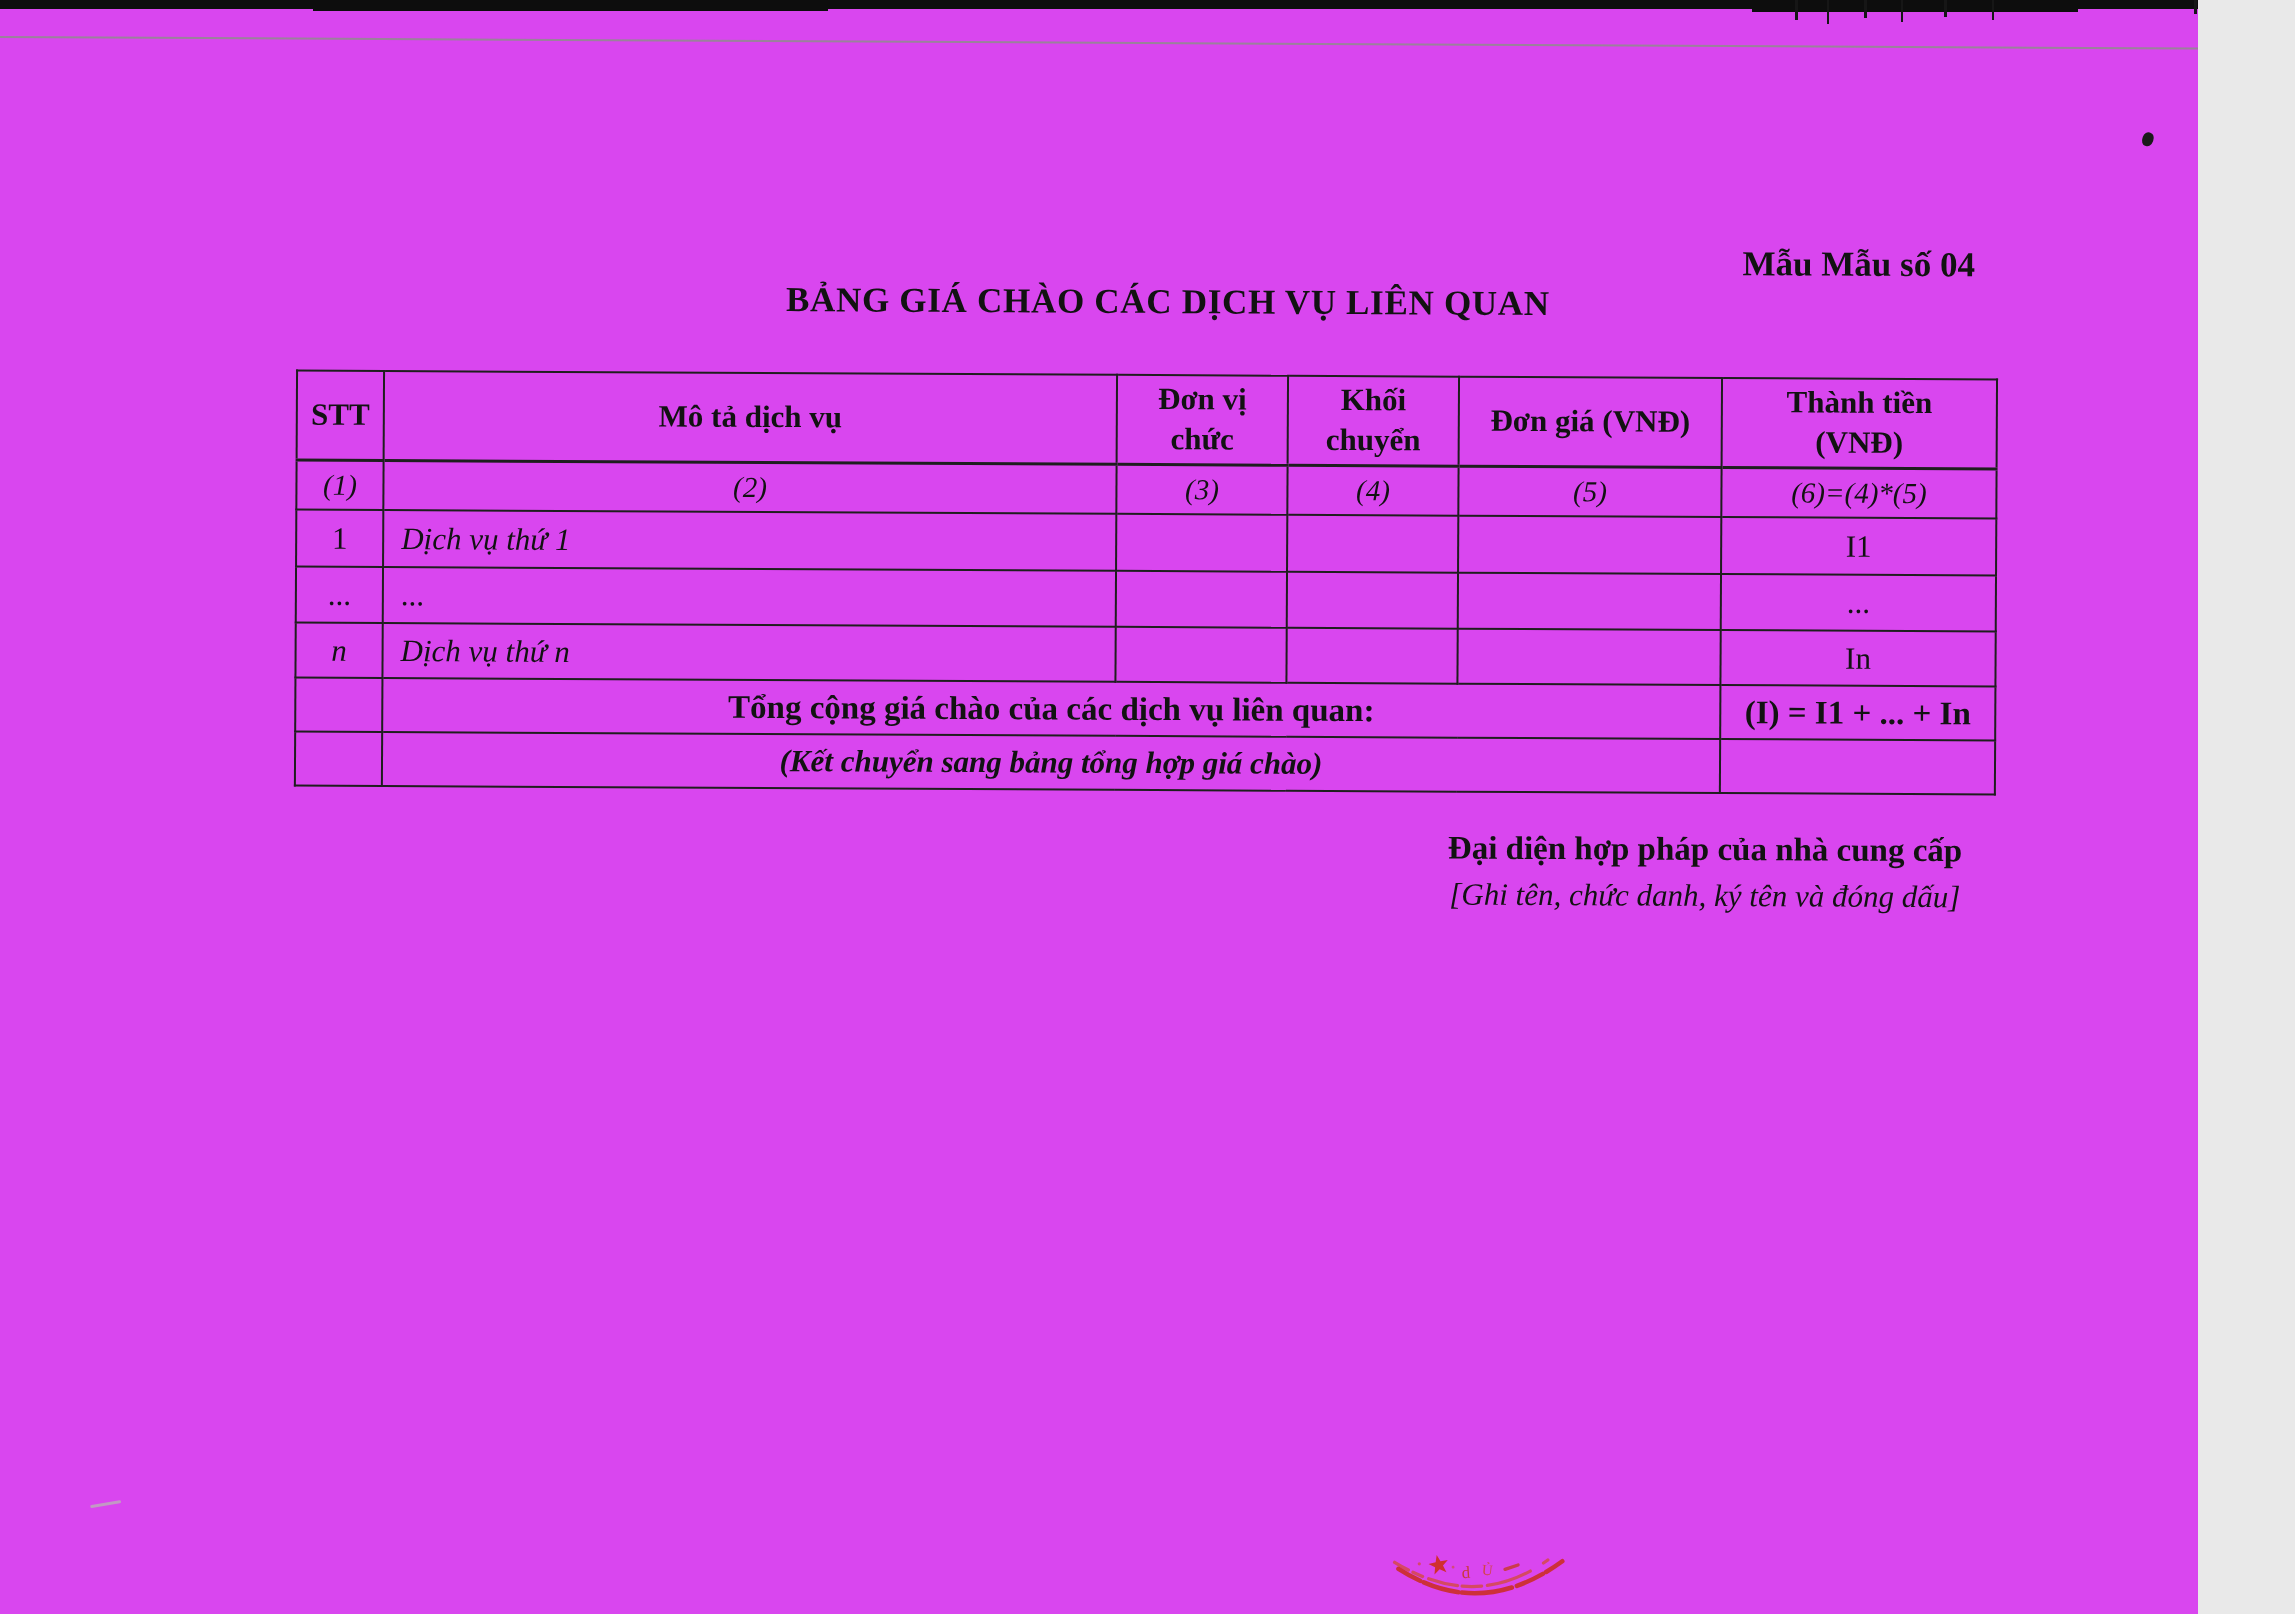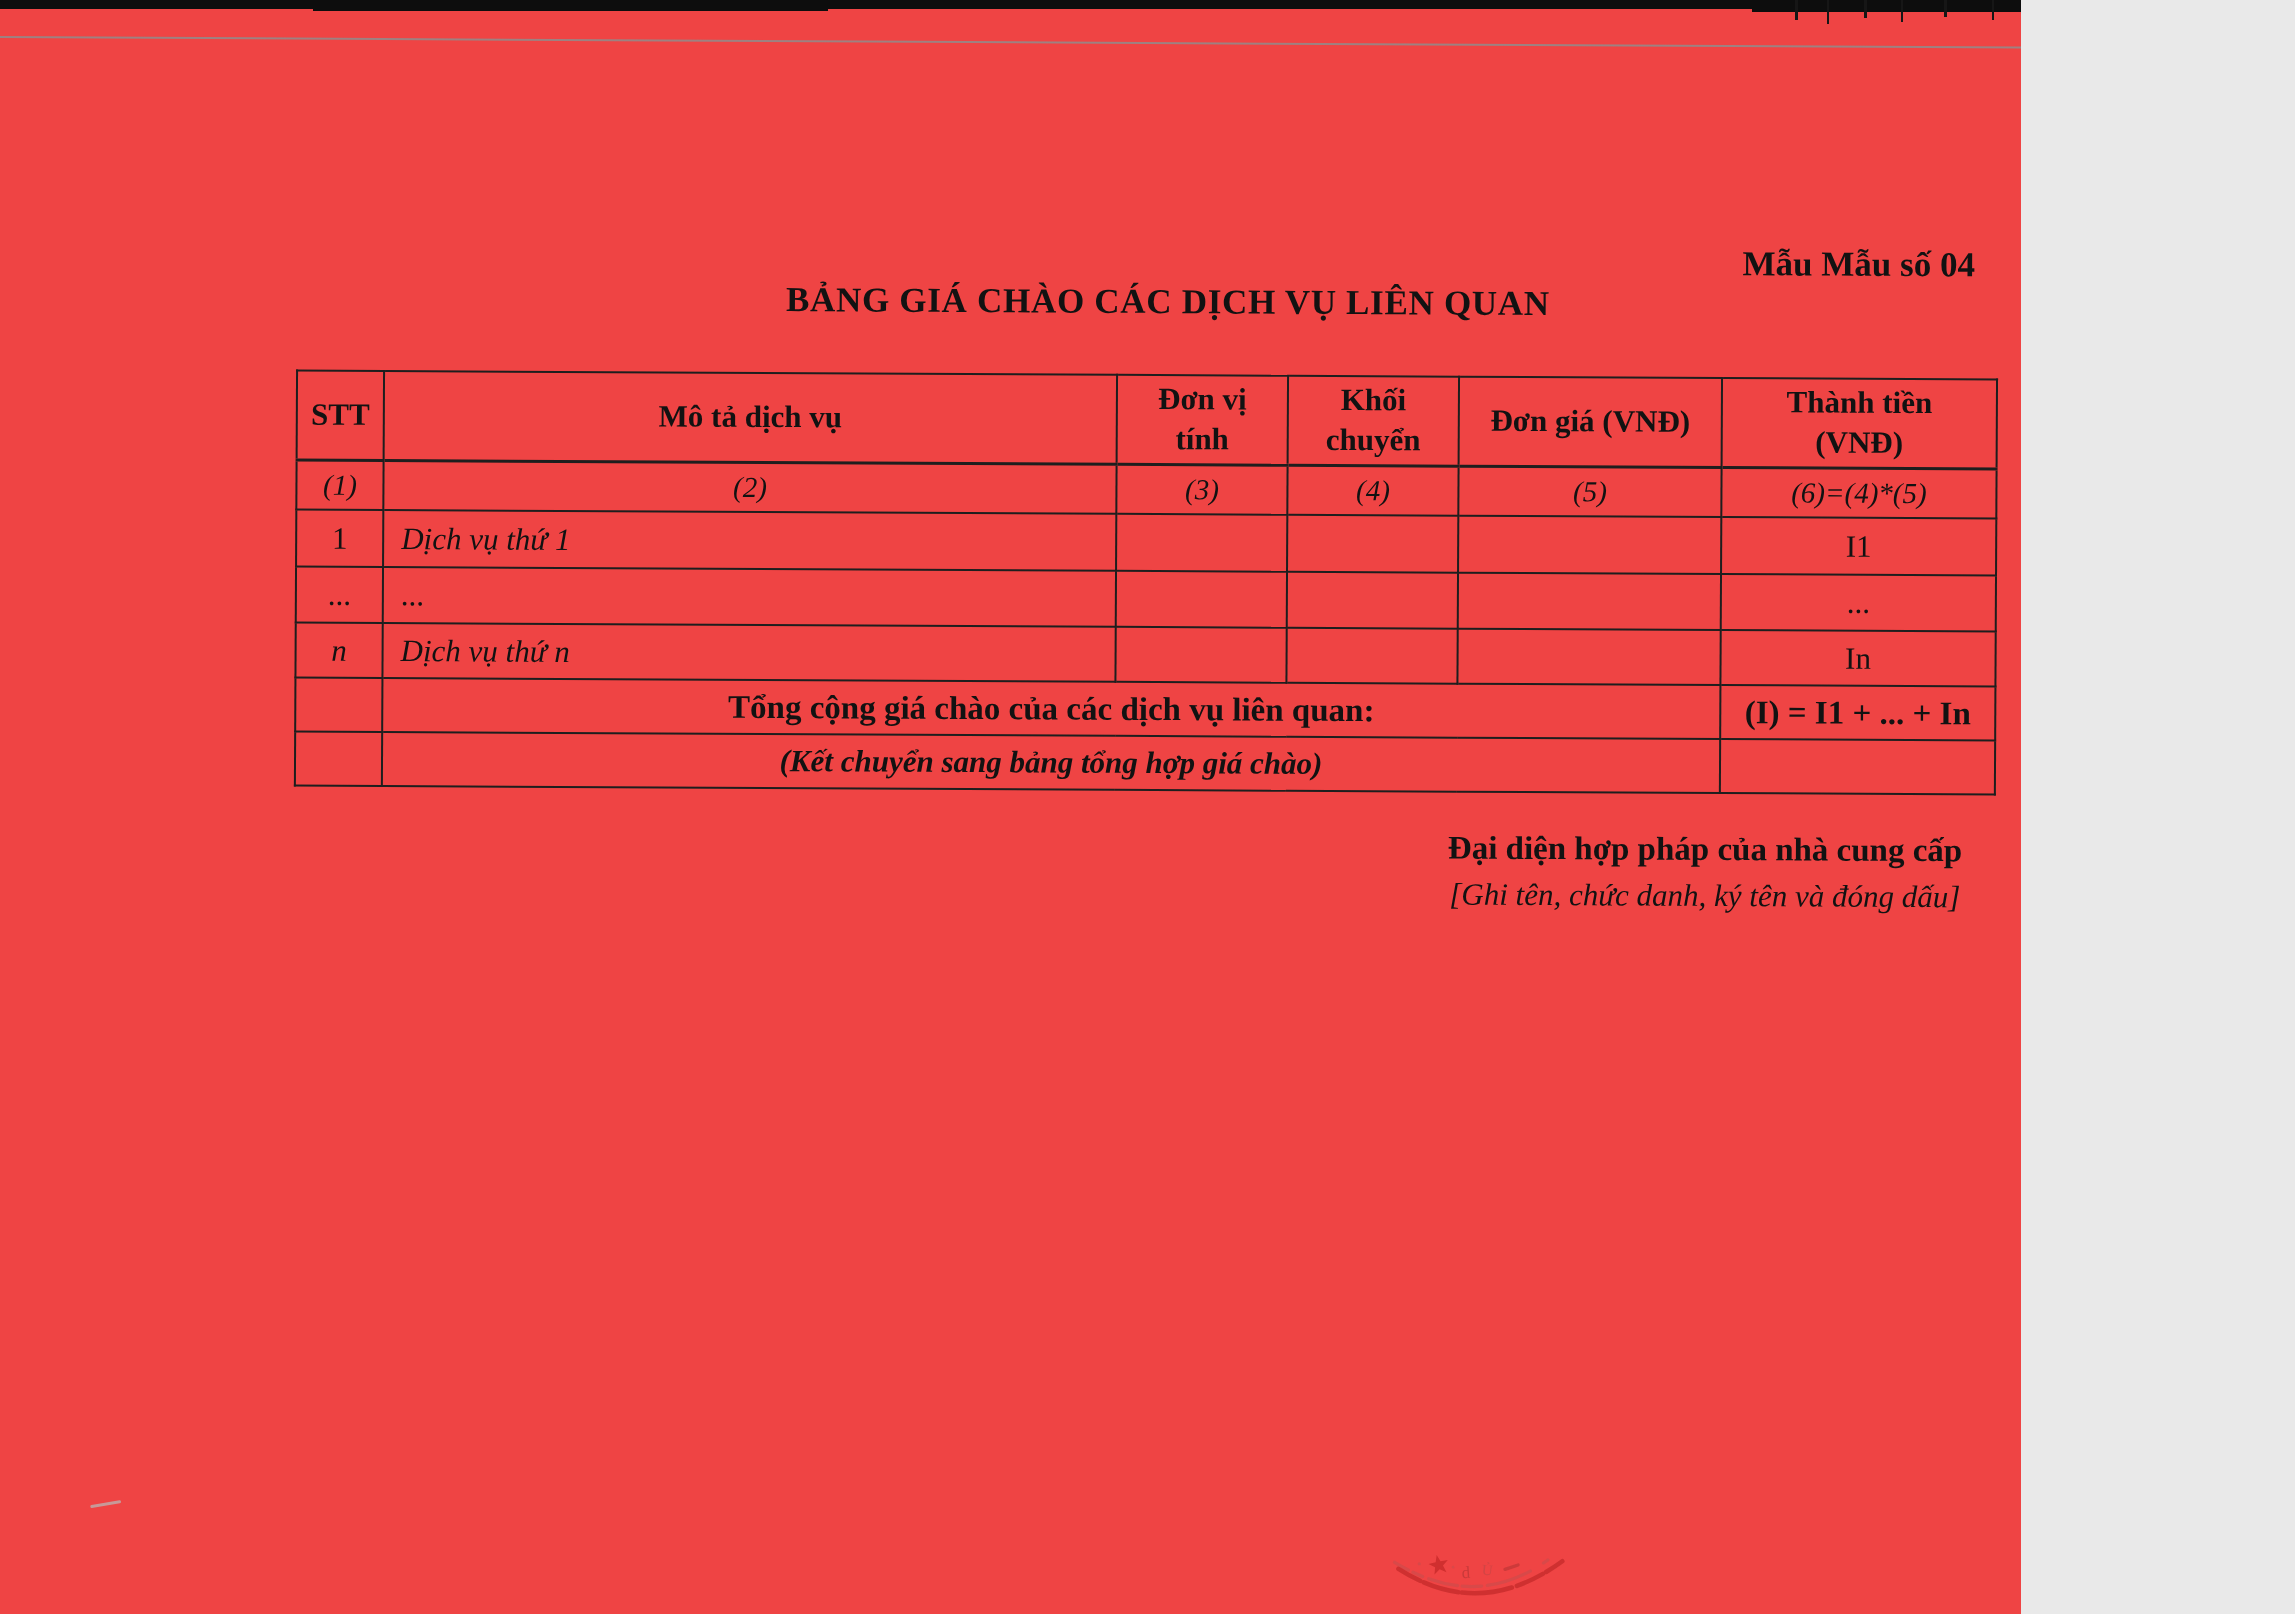--- a/index.html
+++ b/index.html
@@ -1,19 +1,19 @@
 <!DOCTYPE html>
 <html style="font-size:10.4px"><head>
 <meta charset="utf-8">
 <style>
   html,body{margin:0;padding:0;background:#e9e9e9;}
   .page{
     position:relative;
-    width:2021px;height:1614px;
-    background:#ef4444;
+    width:2198px;height:1614px;
+    background:#d946ef;
     overflow:hidden;
     font-family:"Liberation Serif","DejaVu Serif",serif;
     color:#121212;
   }
   
   .scan-band{position:absolute;left:0;top:0;width:2295px;height:8.5px;background:#0d0d0d;}
   .scan-blob{position:absolute;background:#0d0d0d;}
   .scan-streak{position:absolute;background:#161616;}
   .scratch-line{
     position:absolute;left:0;top:36px;width:2295px;height:2px;
@@ -92,21 +92,21 @@
           <col style="width:171px">
         <col style="width:171px">
           <col style="width:263px">
           <col style="width:275px">
       </colgroup>
       <tbody>
           <tr class="hdr" style="height:89px;">
         <th>STT</th>
         <th>Mô tả dịch vụ</th>
         <th>Đơn vị
-tính</th>
+chức</th>
         <th>Khối
 chuyển</th>
         <th>Đơn giá (VNĐ)</th>
         <th>Thành tiền
 (VNĐ)</th>
       </tr>
       <tr class="idx" style="height:50px;">
         <td>(1)</td>
         <td>(2)</td>
         <td>(3)</td>

